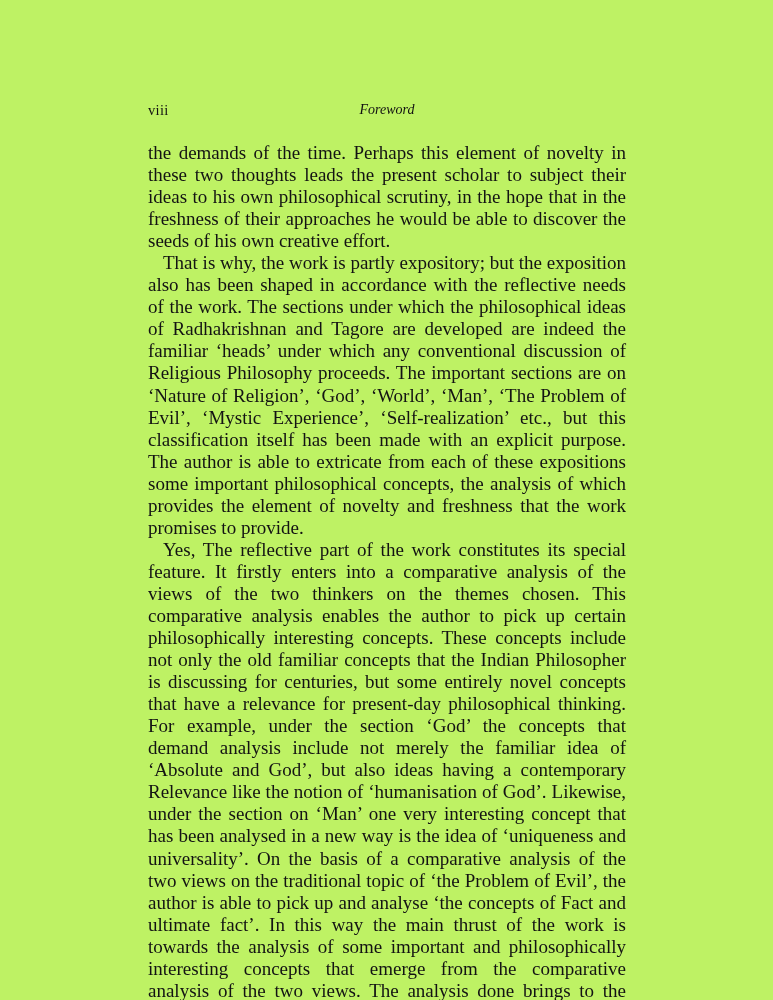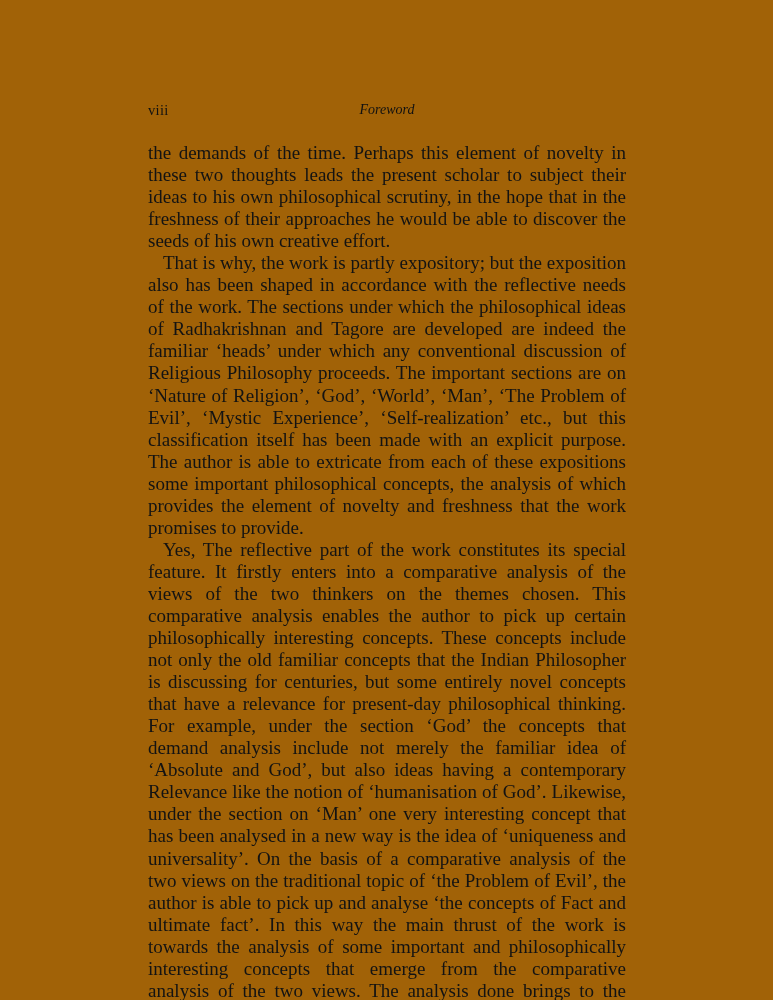--- a/index.html
+++ b/index.html
@@ -11,21 +11,21 @@
     width: 773px;
     height: 1000px;
     overflow: hidden;
     font-family: "Liberation Serif", "DejaVu Serif", serif;
     color: #101010;
   }
   .page {
     position: relative;
     width: 773px;
     height: 1000px;
-    background: #a16207;
+    background: #bef264;
   }
   .text-block {
     position: absolute;
     left: 148px;
     top: 100px;
     width: 478px;
   }
   .running-head {
     position: relative;
     height: 30px;

